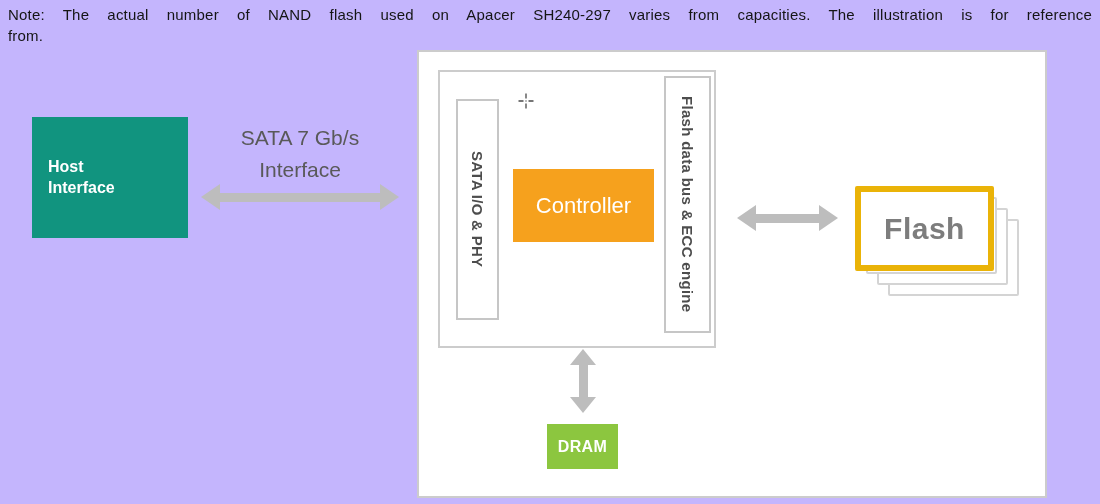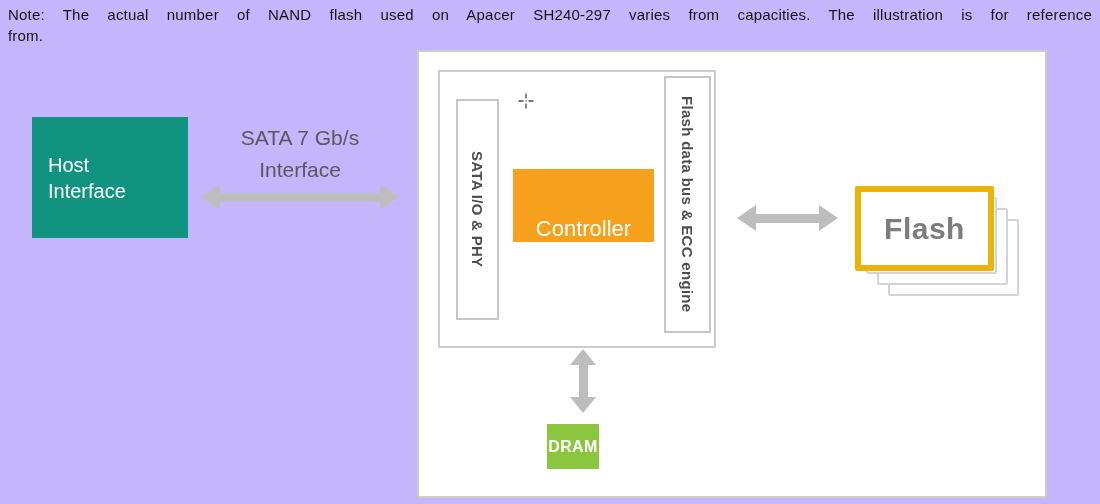--- a/index.html
+++ b/index.html
@@ -27,21 +27,21 @@
   }
 
   
   .host-box {
     position:absolute; left:32px; top:117px; width:156px; height:121px;
     background:var(--host-teal,#11947F); color:#ffffff;
     display:flex; align-items:center; z-index:2;
   }
   .host-box span {
     display:block; margin-left:16px; width:104px;
-    font-weight:normal; font-size:20px; line-height:1.3;
+    font-weight:bold; font-size:16px; line-height:1.3;
   }
 
   .sata-label {
     position:absolute; left:210px; top:122px; width:180px;
     text-align:center; font-size:21px; line-height:1.5;
     color:var(--label-gray,#595959); z-index:2;
   }
 
   .sata-io {
     position:absolute; left:456px; top:99px; width:39px; height:217px;
@@ -55,26 +55,26 @@
 
   .flashbus {
     position:absolute; left:664px; top:76px; width:43px; height:253px;
     border:2px solid #c6c6c6; background:#ffffff;
     display:flex; align-items:center; justify-content:center; z-index:3;
   }
 
   .controller {
     position:absolute; left:513px; top:169px; width:141px; height:73px;
     background:var(--controller-orange,#F6A11D); color:#ffffff;
-    display:flex; align-items:flex-end; justify-content:center;
+    display:flex; align-items:center; justify-content:center;
     font-size:22px; z-index:3;
   }
 
   .dram {
-    position:absolute; left:547px; top:424px; width:52px; height:45px;
+    position:absolute; left:547px; top:424px; width:71px; height:45px;
     background:var(--dram-green,#8CC63F); color:#ffffff;
     font-weight:bold; font-size:16px; letter-spacing:0.4px;
     display:flex; align-items:center; justify-content:center; z-index:3;
   }
 
   
   .sheet {
     position:absolute; width:127px; height:73px; background:#ffffff;
     border:2px solid #d4d4d4; border-radius:2px;
   }

